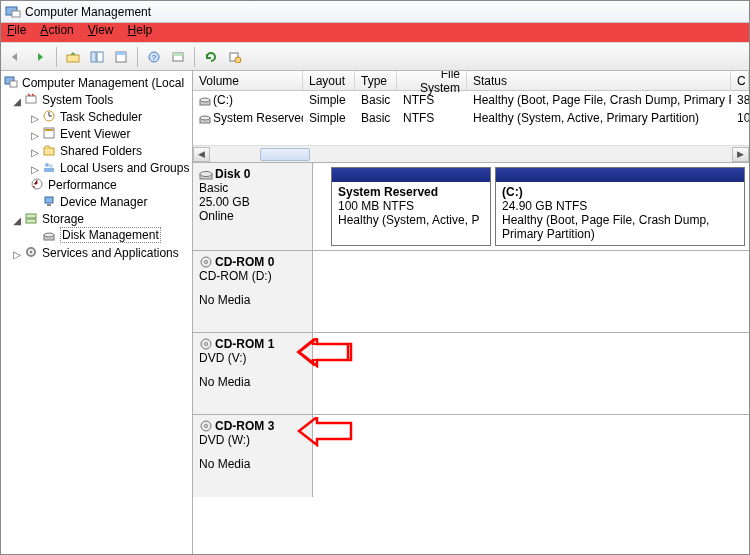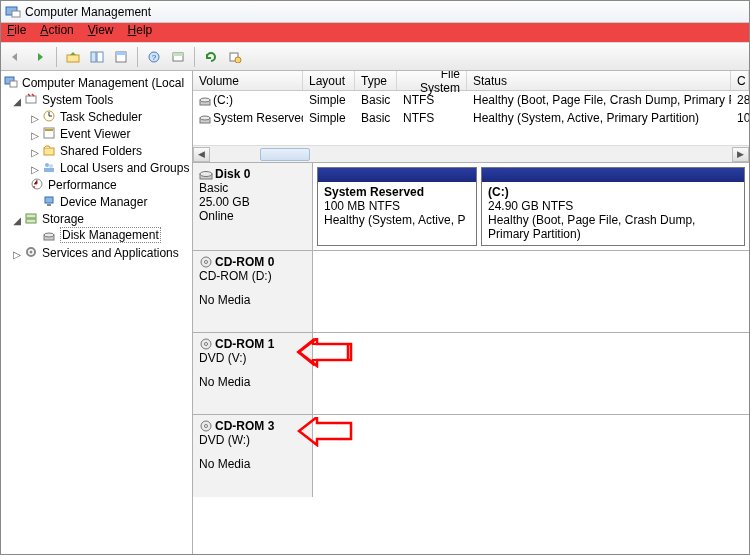--- a/index.html
+++ b/index.html
@@ -111,20 +111,21 @@
     display:flex; align-items:center;
     position:relative;
   }
   .hscroll .arrow{width:17px;height:15px;background:linear-gradient(#fafafa,#dedede);border:1px solid #bcbcbc;display:flex;align-items:center;justify-content:center;font-size:9px;color:#555}
   .hscroll .track{flex:1;position:relative;height:15px}
   .hscroll .thumb{position:absolute;left:50px;width:50px;height:13px;top:1px;background:linear-gradient(#e8f0fa,#d0e0f3);border:1px solid #a9bed6;border-radius:2px}
   .disk-row {
     display:flex;
     border-bottom:1px solid #b0b0b0;
     min-height:70px;
+    gap:14px;
   }
   .disk-row .disk-label {
     width:120px;
     background:#f2f2f2;
     border-right:1px solid #b0b0b0;
     padding:4px 6px;
     font-size:12px;
     position:relative;
   }
   .disk-row .parts {
@@ -356,21 +357,21 @@
       </div>
       <div class="vol-row">
         <div class="cW-vol"><svg width="12" height="12" style="vertical-align:-2px;margin-right:2px">
               <rect x="1" y="6" width="10" height="5" fill="#cfcfcf" stroke="#777"></rect>
               <ellipse cx="6" cy="6" rx="5" ry="2" fill="#eaeaea" stroke="#777"></ellipse>
             </svg><span>(C:)</span></div>
         <div class="cW-lay">Simple</div>
         <div class="cW-typ">Basic</div>
         <div class="cW-fs">NTFS</div>
         <div class="cW-st">Healthy (Boot, Page File, Crash Dump, Primary Partition)</div>
-        <div class="cW-cap">28</div>
+        <div class="cW-cap">38</div>
       </div>
       <div class="vol-row">
         <div class="cW-vol"><svg width="12" height="12" style="vertical-align:-2px;margin-right:2px">
               <rect x="1" y="6" width="10" height="5" fill="#cfcfcf" stroke="#777"></rect>
               <ellipse cx="6" cy="6" rx="5" ry="2" fill="#eaeaea" stroke="#777"></ellipse>
             </svg><span>System Reserved</span></div>
         <div class="cW-lay">Simple</div>
         <div class="cW-typ">Basic</div>
         <div class="cW-fs">NTFS</div>
         <div class="cW-st">Healthy (System, Active, Primary Partition)</div>

